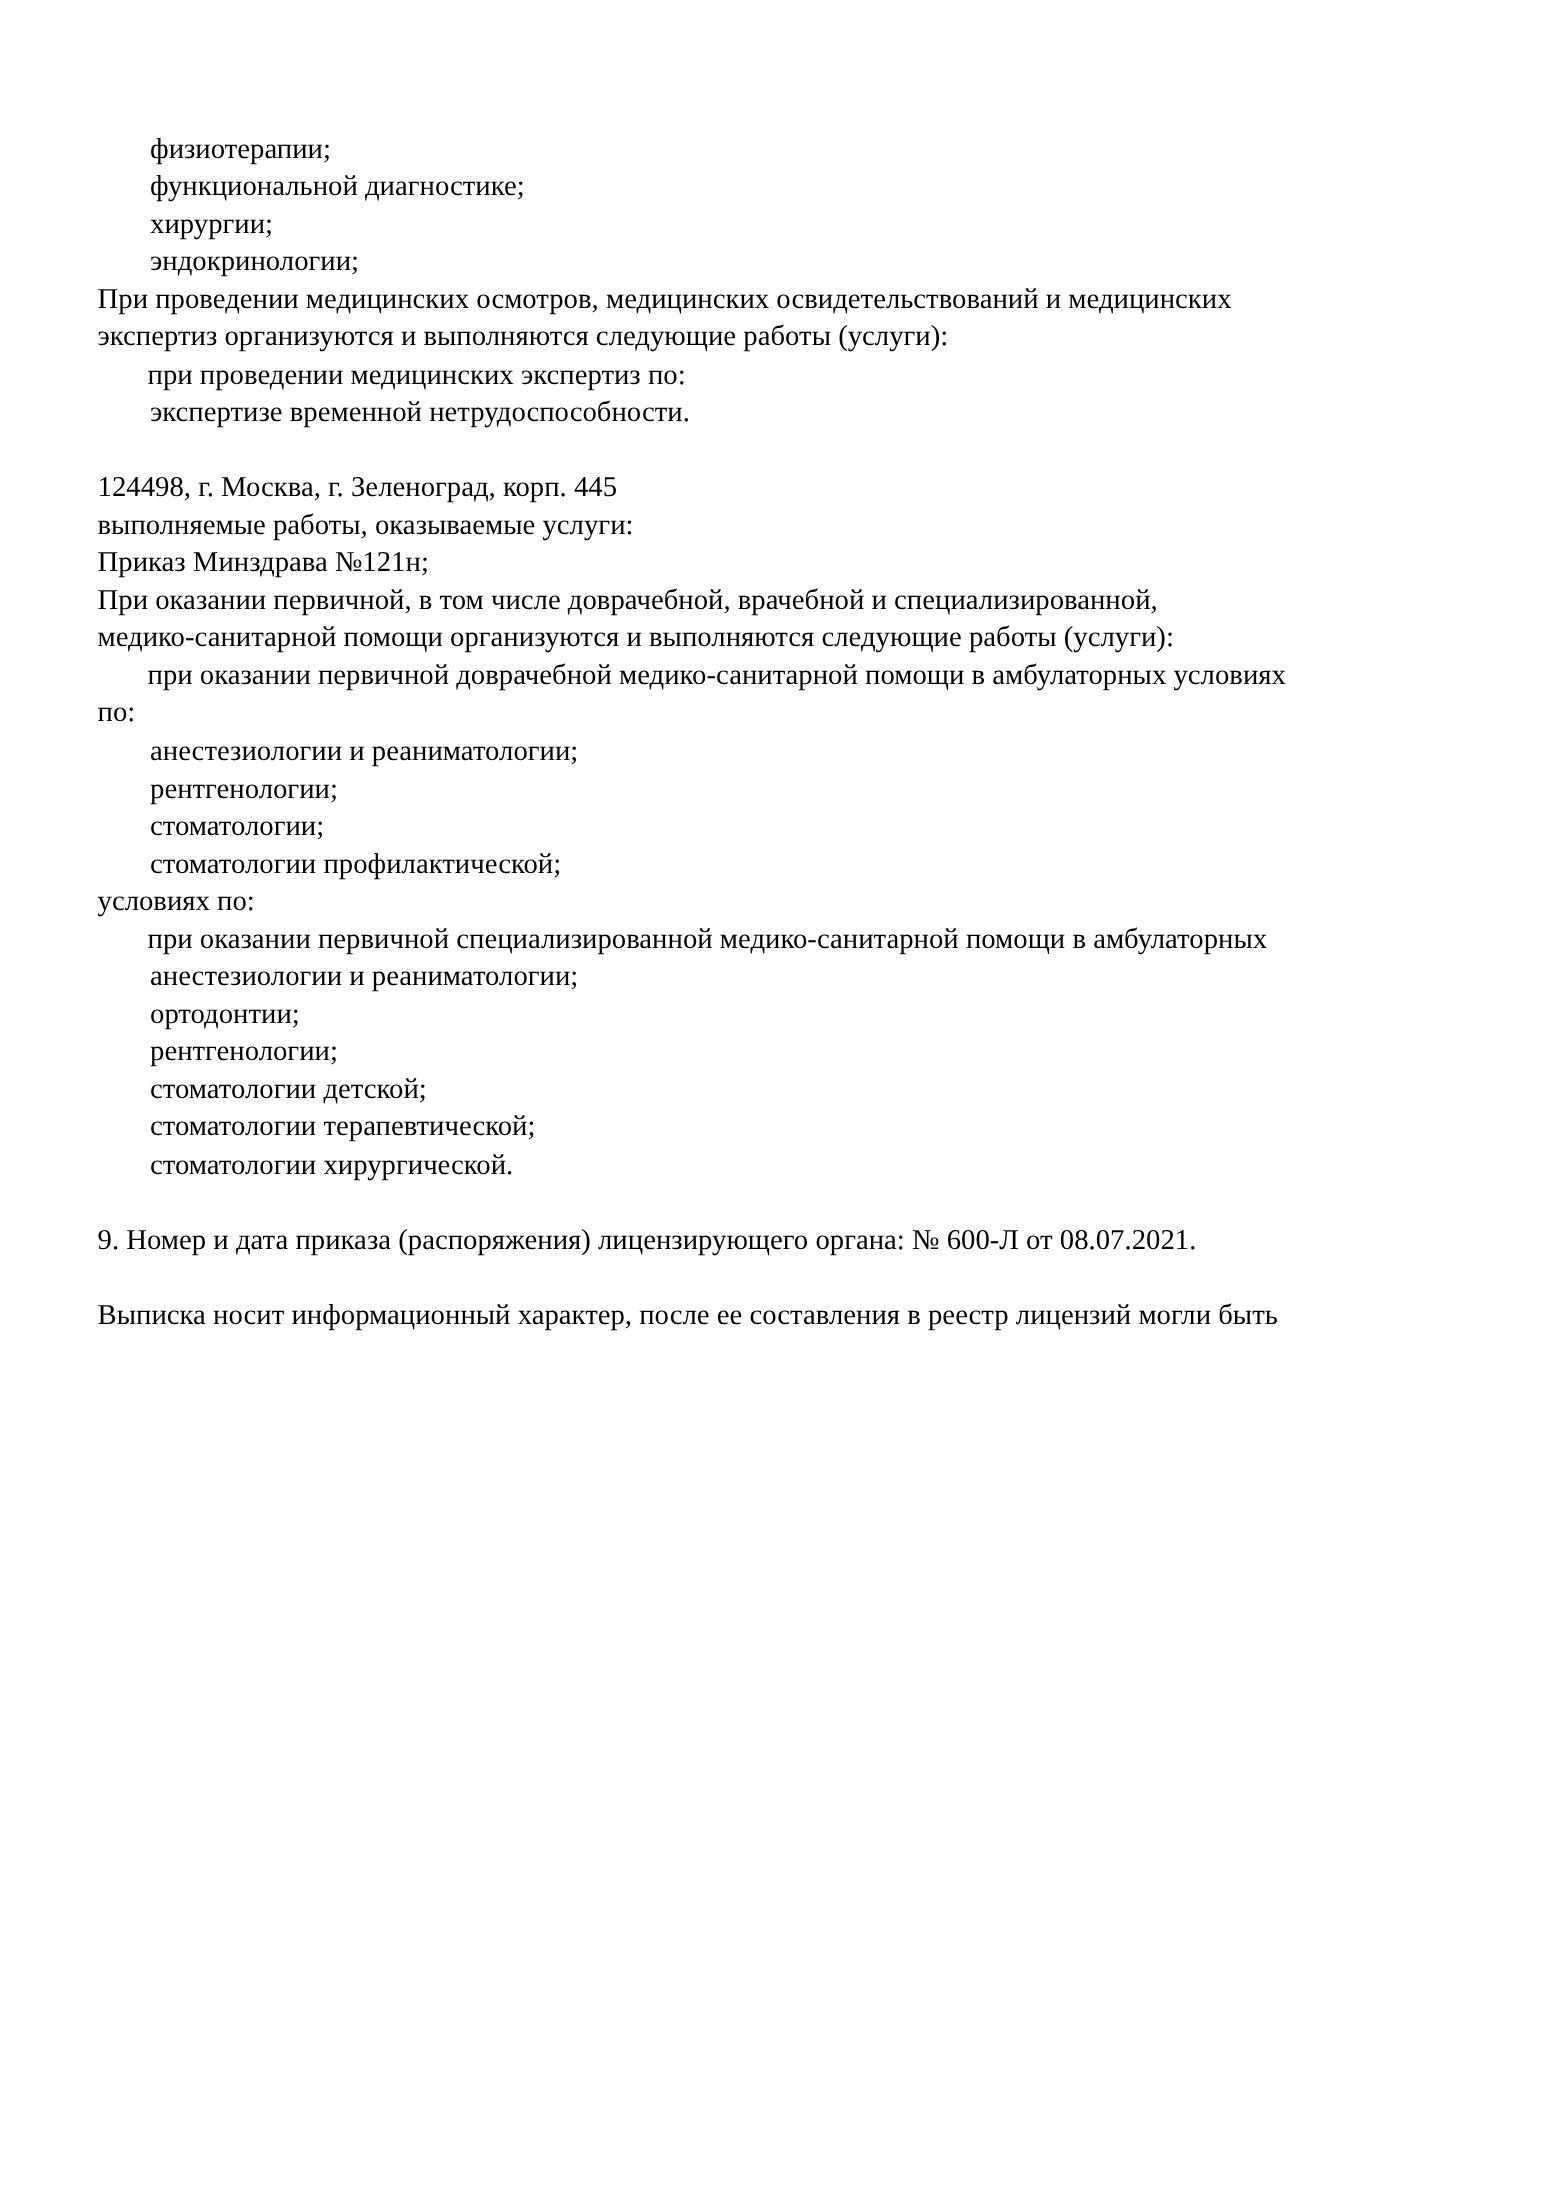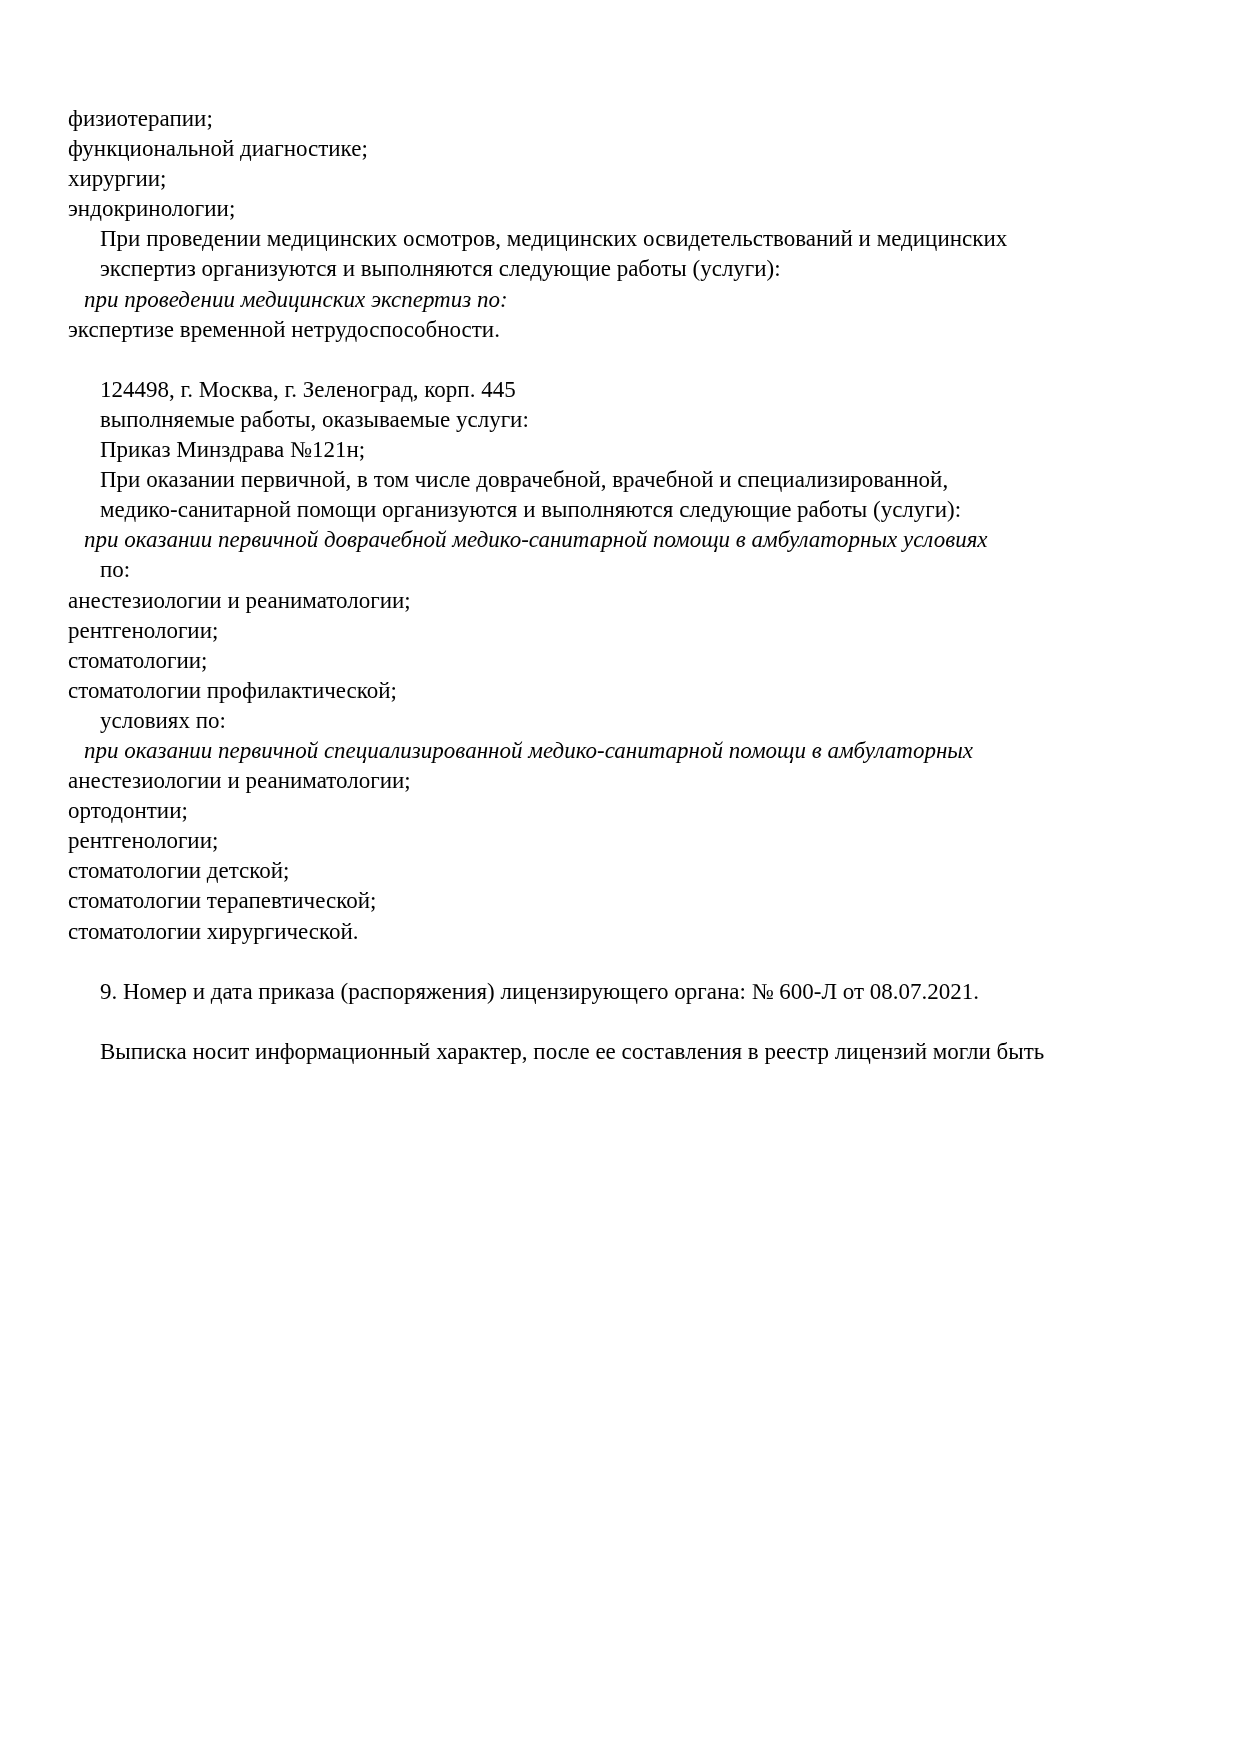--- a/index.html
+++ b/index.html
@@ -21,23 +21,23 @@
     .doc-body {
       position: absolute;
       top: 104px;
       left: 0;
       right: 0;
     }
     .line {
       white-space: pre;
       min-height: 30.1px;
     }
-    .indent-0 { padding-left: 100px; }
-    .indent-1 { padding-left: 84px; font-style: italic; }
-    .indent-2 { padding-left: 68px; }
+    .indent-0 { padding-left: 78px; }
+    .indent-1 { padding-left: 118px; }
+    .indent-2 { padding-left: 120px; }
     .blank    { height: 30.1px; }
   </style>
 </head>
 <body>
 
 <main class="page">
   <section class="doc-body">
       <div class="line indent-2">физиотерапии;</div>
       <div class="line indent-2">функциональной диагностике;</div>
       <div class="line indent-2">хирургии;</div>

